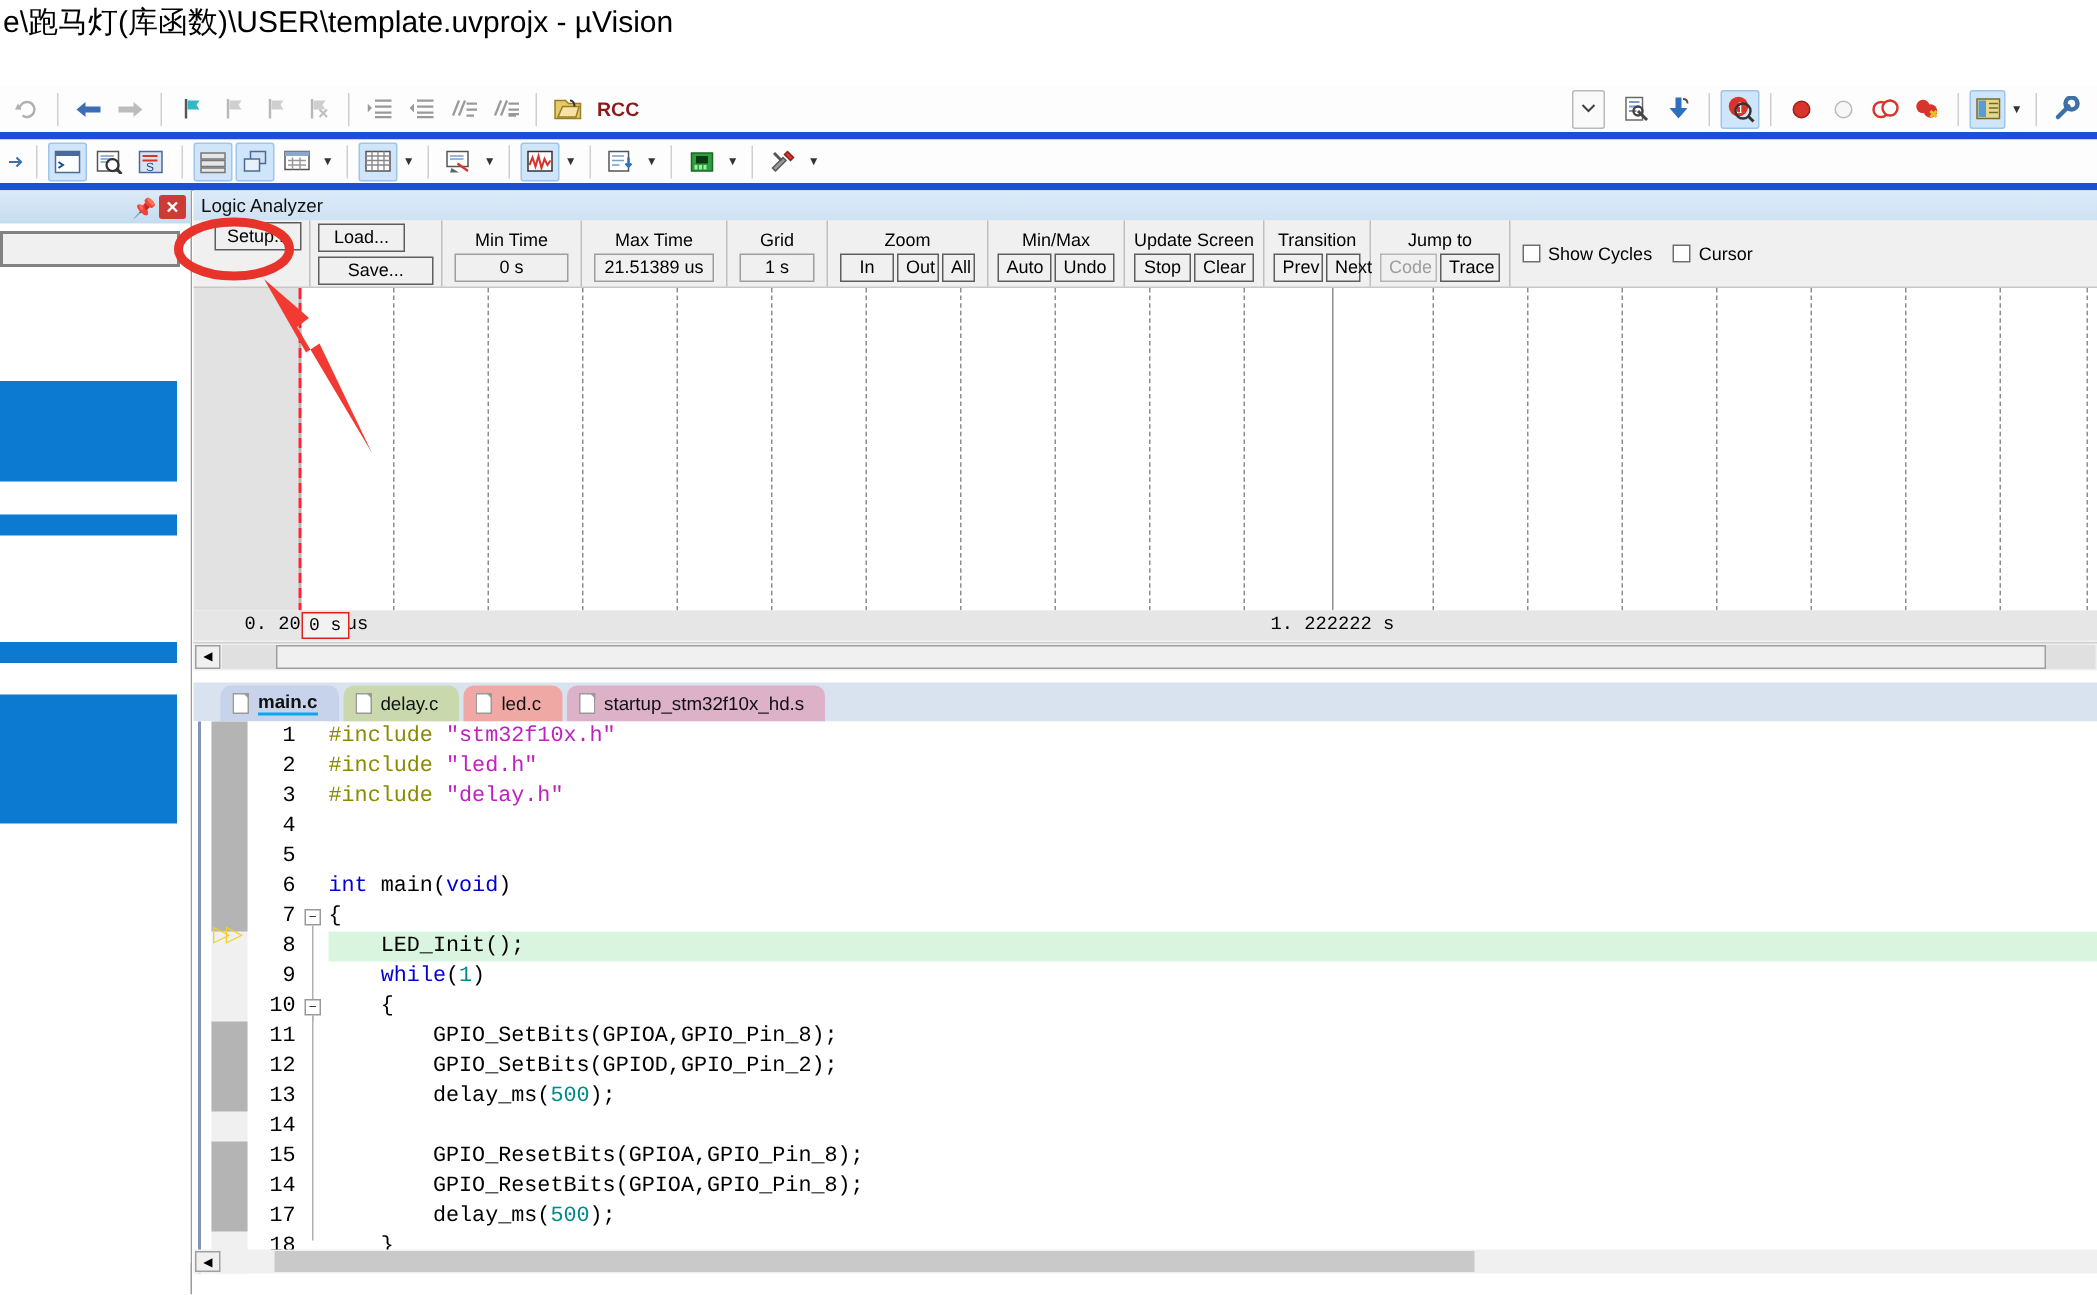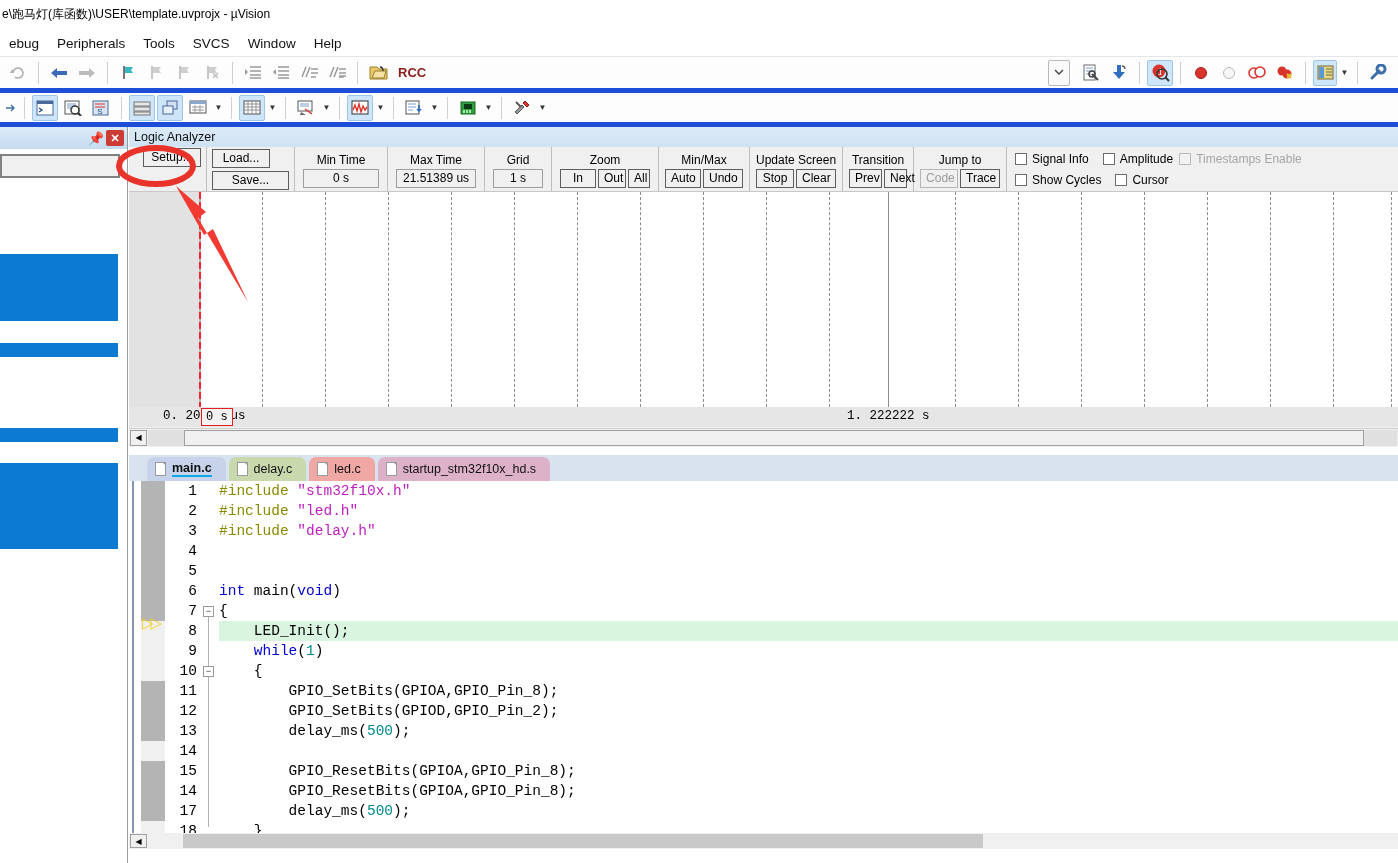--- a/index.html
+++ b/index.html
@@ -8,21 +8,21 @@
     font-family: "Liberation Sans", sans-serif;
     background: #ffffff;
     overflow: hidden;
   }
   #app { position: relative; width: 1398px; height: 863px; }
 
   
   .titlebar {
     position: absolute; left: 0; top: 0; width: 1398px; height: 28px;
     background: #ffffff;
-    font-size: 12px; color: #000;
+    font-size: 20px; color: #000;
     display: flex; align-items: center;
     padding-left: 2px;
   }
 
   
   .menubar {
     position: absolute; left: 0; top: 30px; width: 1398px; height: 27px;
     background: #ffffff;
     display: flex; align-items: center;
     font-size: 13.5px; color: #111;
@@ -224,28 +224,20 @@
 </style>
 </head>
 <body>
 
 <div id="app">
 
   <div class="titlebar">
     <span>e\跑马灯(库函数)\USER\template.uvprojx - µVision</span>
   </div>
 
-  <div class="menubar">
-    <div class="mi">ebug</div>
-    <div class="mi">Peripherals</div>
-    <div class="mi">Tools</div>
-    <div class="mi">SVCS</div>
-    <div class="mi">Window</div>
-    <div class="mi">Help</div>
-  </div>
 
   <div class="toolbar row1">
     <div style="width:4px;flex:none"></div>
     <div class="tb-btn">
       <svg width="16" height="16" viewBox="0 0 16 16">
           <path d="M3 8a5 5 0 1 1 2 4" stroke="#b0b0b0" stroke-width="1.6" fill="none"></path>
           <path d="M2 4l2 4-4 0z" fill="#b0b0b0"></path>
         </svg>
     </div>
     <div class="tb-sep"></div>
@@ -608,34 +600,20 @@
 
       <div class="la-grp" style="padding:0 6px">
         <div class="la-hdr">Jump to</div>
         <div class="la-row">
           <div class="la-btn disabled" style="width:38px">Code</div>
           <div class="la-btn" style="width:40px">Trace</div>
         </div>
       </div>
 
       <div class="la-grp nb" style="padding:0 8px;gap:3px">
-        <div style="display:flex;gap:14px">
-          <div class="la-chk">
-            <span class="box"></span>
-            <span>Signal Info</span>
-          </div>
-          <div class="la-chk">
-            <span class="box"></span>
-            <span>Amplitude</span>
-          </div>
-          <div class="la-chk dis" style="margin-left:-8px">
-            <span class="box"></span>
-            <span>Timestamps Enable</span>
-          </div>
-        </div>
         <div style="display:flex;gap:14px">
           <div class="la-chk">
             <span class="box"></span>
             <span>Show Cycles</span>
           </div>
           <div class="la-chk">
             <span class="box"></span>
             <span>Cursor</span>
           </div>
         </div>

